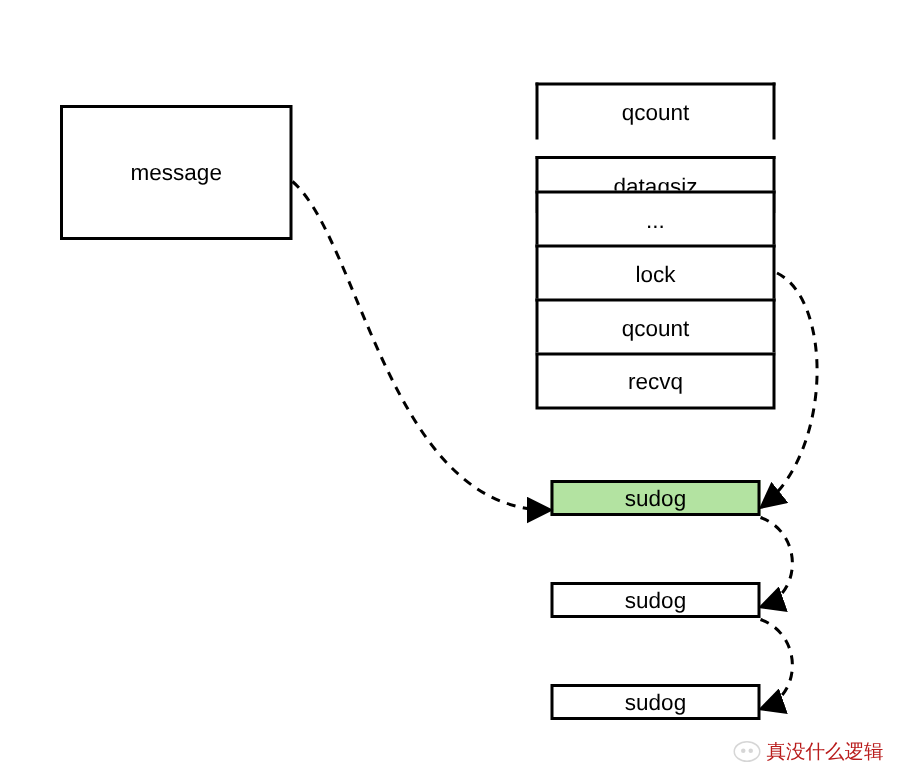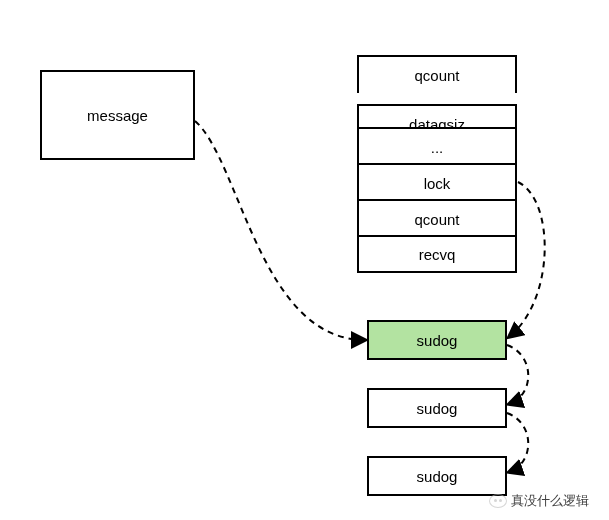--- a/index.html
+++ b/index.html
@@ -32,35 +32,35 @@
     left: 357px;
     width: 160px;
     height: 38px;
     border-bottom: none;
   }
   .struct-cell:last-of-type {
     border-bottom: 2px solid #000;
   }
   .sudog {
     width: 140px;
-    height: 40px;
+    height: 24px;
   }
   .highlight { background: #b3e3a1; }
   svg.arrows {
     position: absolute;
     left: 0; top: 0;
     width: 609px; height: 520px;
     pointer-events: none;
   }
   .watermark {
     position: absolute;
     right: 20px;
     bottom: 10px;
     font-size: 13px;
-    color: #404040;
+    color: #b91c1c;
     display: flex;
     align-items: center;
     gap: 4px;
   }
   .watermark-icon {
     width: 18px; height: 14px;
     border: 1px solid #bbb;
     border-radius: 9px / 7px;
     position: relative;
     opacity: 0.6;

